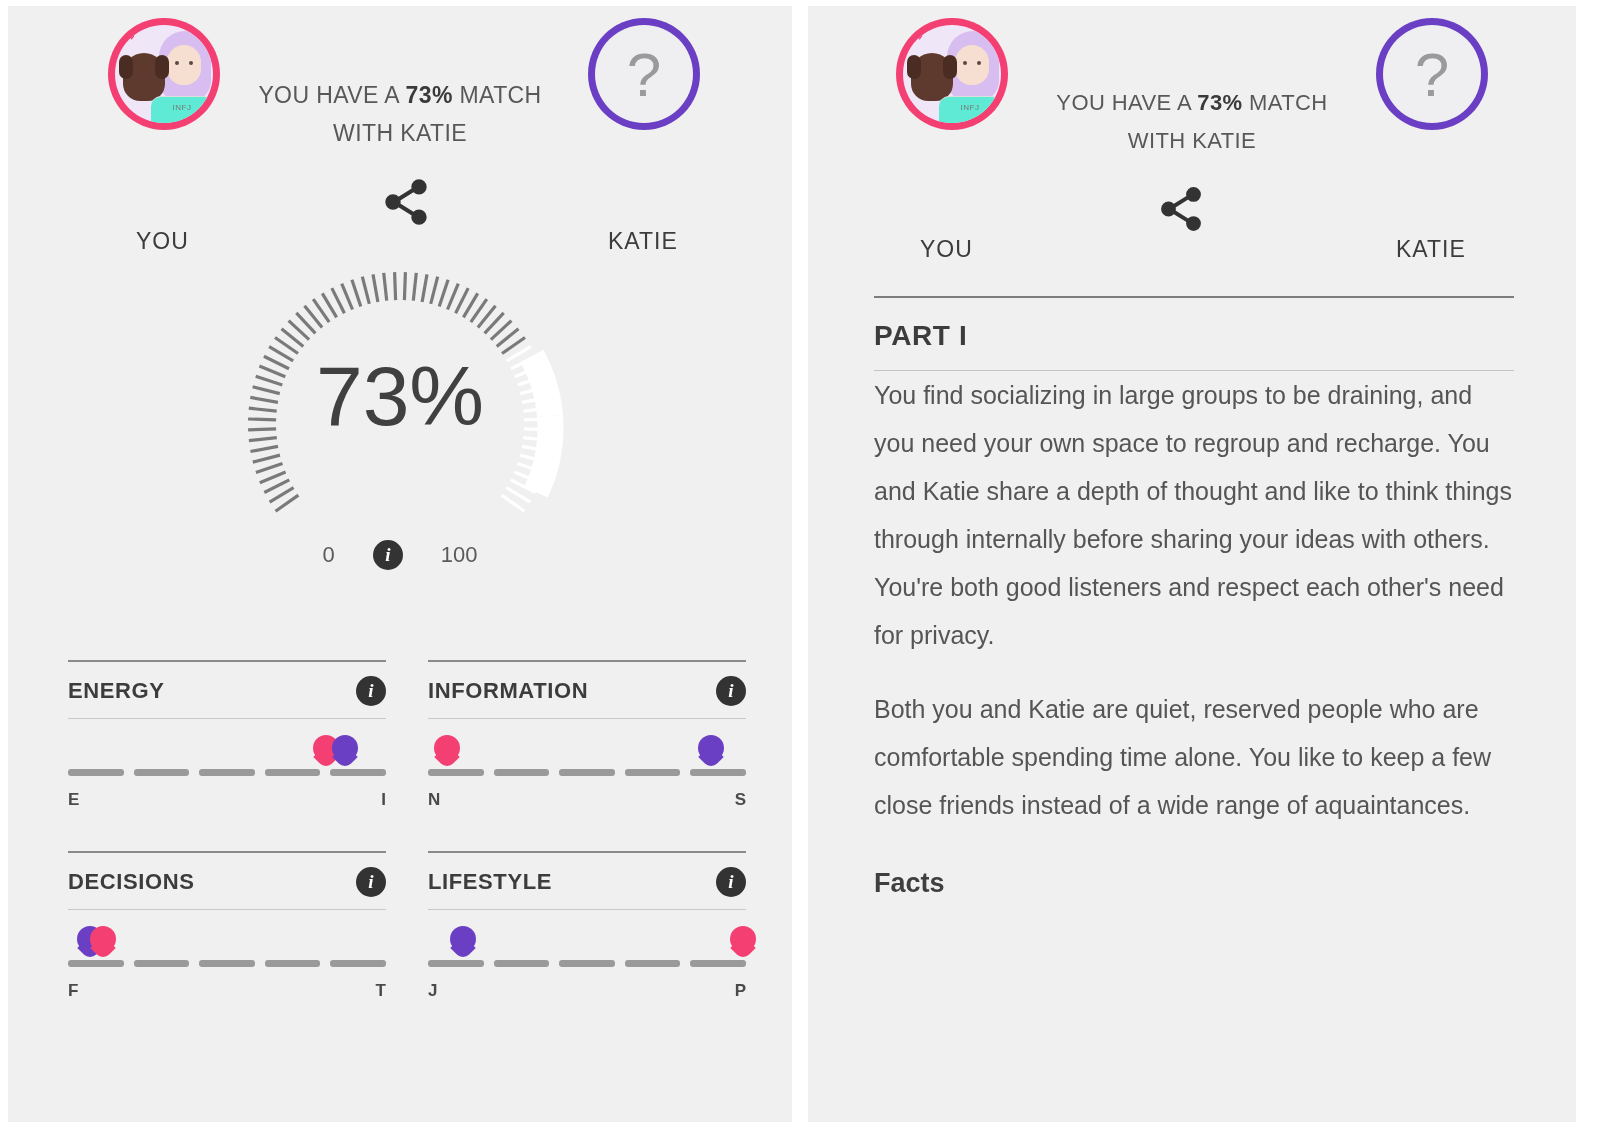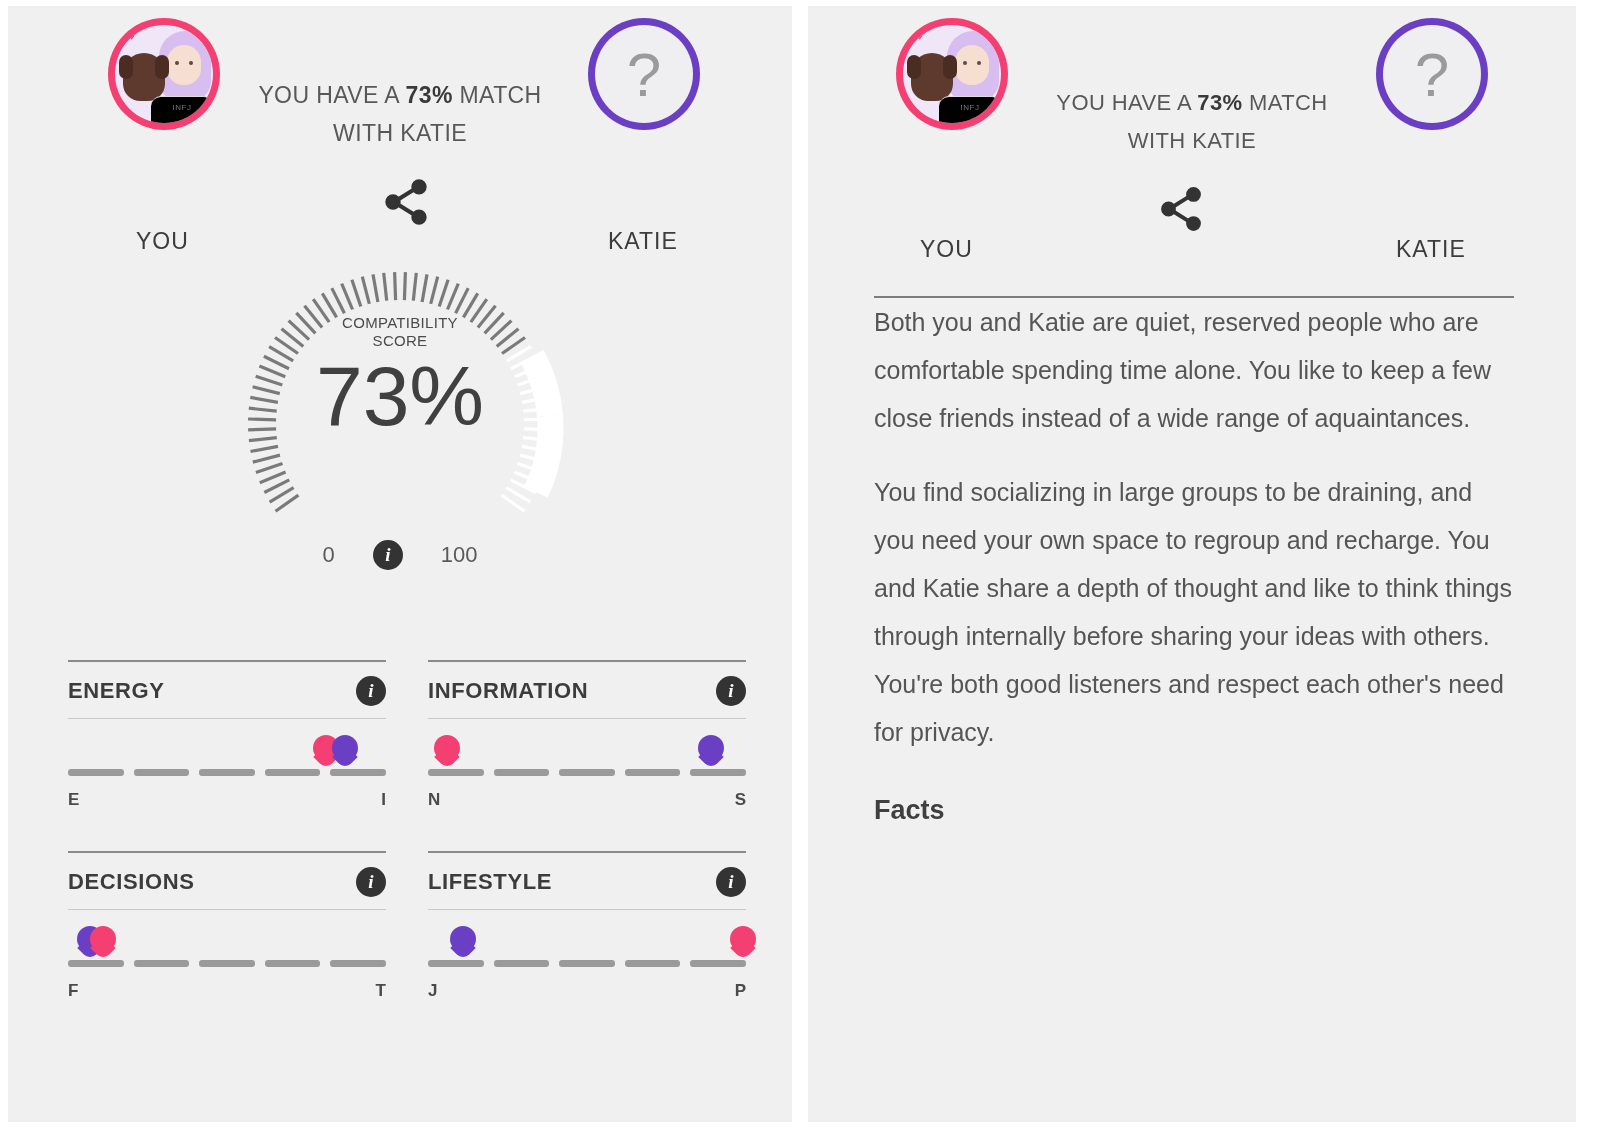--- a/index.html
+++ b/index.html
@@ -117,21 +117,21 @@
     width: 14px; height: 24px;
     background: #4a2c22;
     border-radius: 8px;
   }
   .avatar-art .dog::before { left: -4px; }
   .avatar-art .dog::after { right: -4px; }
   .avatar-art .shirt {
     position: absolute;
     left: 36px; bottom: 0;
     width: 62px; height: 26px;
-    background: #000000;
+    background: #5eead4;
     border-radius: 10px 10px 0 0;
     border-top: 1px solid #ddd;
   }
   .avatar-art .shirt span {
     position: absolute;
     left: 0; right: 0; top: 6px;
     text-align: center;
     font-size: 8px;
     color: #777;
     letter-spacing: 0.5px;
@@ -449,24 +449,20 @@
               <line x1="300.0" y1="211.1" x2="327.2" y2="218.1" stroke="#ffffff" stroke-width="3.2"></line>
               <line x1="297.5" y1="219.6" x2="324.1" y2="228.5" stroke="#ffffff" stroke-width="3.2"></line>
               <line x1="294.4" y1="227.9" x2="320.2" y2="238.7" stroke="#ffffff" stroke-width="3.2"></line>
               <line x1="290.7" y1="235.9" x2="315.7" y2="248.5" stroke="#ffffff" stroke-width="3.2"></line>
               <line x1="286.4" y1="243.7" x2="310.4" y2="258.1" stroke="#ffffff" stroke-width="3.2"></line>
               <line x1="281.6" y1="251.1" x2="304.5" y2="267.2" stroke="#ffffff" stroke-width="3.2"></line>
             </g>
           <path d="M 316 248 A 150 150 0 0 0 330 172" fill="none" stroke="#ffffff" stroke-width="26" stroke-linecap="butt"></path>
           <path d="M 330 172 A 150 150 0 0 0 312 112" fill="none" stroke="#ffffff" stroke-width="26"></path>
         </svg>
-        <div class="label">
-          <div>COMPATIBILITY</div>
-          <div>SCORE</div>
-        </div>
         <div class="value">73%</div>
         <div class="gauge-scale">
           <span>0</span>
           <span class="info-dot">i</span>
           <span>100</span>
         </div>
       </div>
     </div>
 
     <div class="cards">
@@ -639,19 +635,20 @@
           <circle cx="6" cy="12" r="2.6" fill="#333"></circle>
           <circle cx="18" cy="19" r="2.6" fill="#333"></circle>
           <line x1="8.3" y1="10.8" x2="15.7" y2="6.2"></line>
           <line x1="8.3" y1="13.2" x2="15.7" y2="17.8"></line>
         </svg>
       </div>
     </div>
 
     <div class="rp-body">
       <div class="rp-rule-top"></div>
+      <div class="rp-part">PART I</div>
+      <p class="rp-para">You find socializing in large groups to be draining, and you need your own space to regroup and recharge. You and Katie share a depth of thought and like to think things through internally before sharing your ideas with others. You're both good listeners and respect each other's need for privacy.</p>
       <p class="rp-para">Both you and Katie are quiet, reserved people who are comfortable spending time alone. You like to keep a few close friends instead of a wide range of aquaintances.</p>
-      <p class="rp-para">You find socializing in large groups to be draining, and you need your own space to regroup and recharge. You and Katie share a depth of thought and like to think things through internally before sharing your ideas with others. You're both good listeners and respect each other's need for privacy.</p>
       <div class="rp-facts">Facts</div>
     </div>
 
   </div>
 </div>
 
 </body></html>

